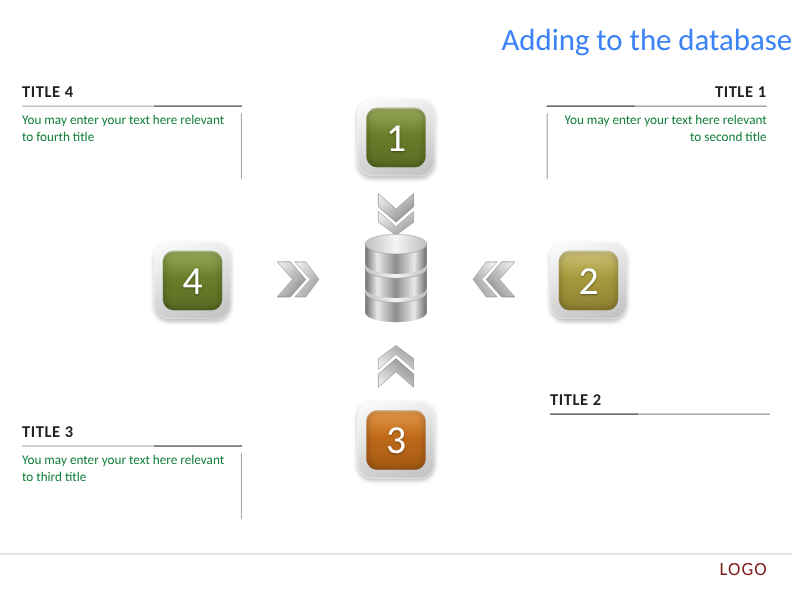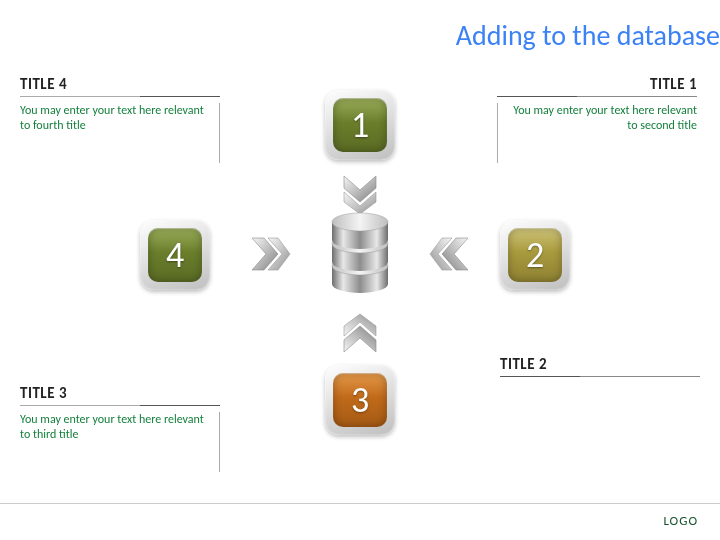--- a/index.html
+++ b/index.html
@@ -104,23 +104,23 @@
     width: 44px; height: 44px;
   }
   #chev-down { top: 112px; left: 338px; }
   #chev-right{ top: 172px; left: 248px; }
   #chev-left { top: 172px; left: 428px; }
   #chev-up   { top: 252px; left: 338px; }
 
   .footer {
     position: absolute;
     bottom: 12px; right: 22px;
-    font-size: 13px;
+    font-size: 17px;
     letter-spacing: 1px;
-    color: #14532d;
+    color: #7f1d1d;
   }
   .footer-line{
     position:absolute;
     bottom: 36px; left: 0; right:0;
     height:1px;
     background: linear-gradient(to bottom, rgba(0,0,0,0.2), rgba(0,0,0,0));
     border-top:1px solid #ccc;
   }
 </style>
 </head>

